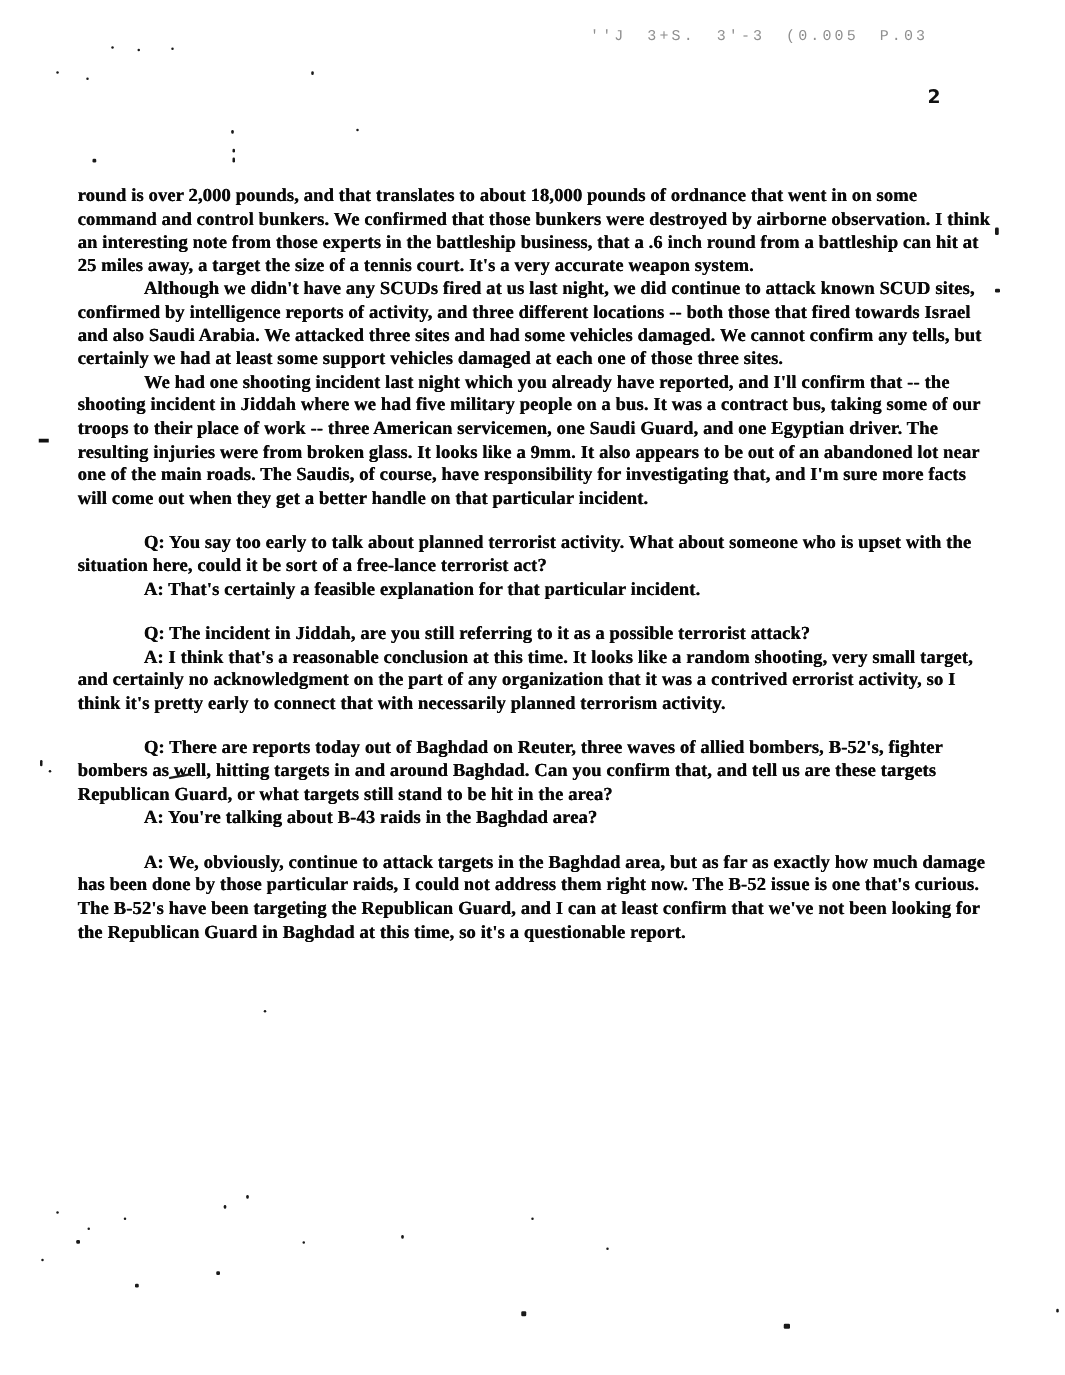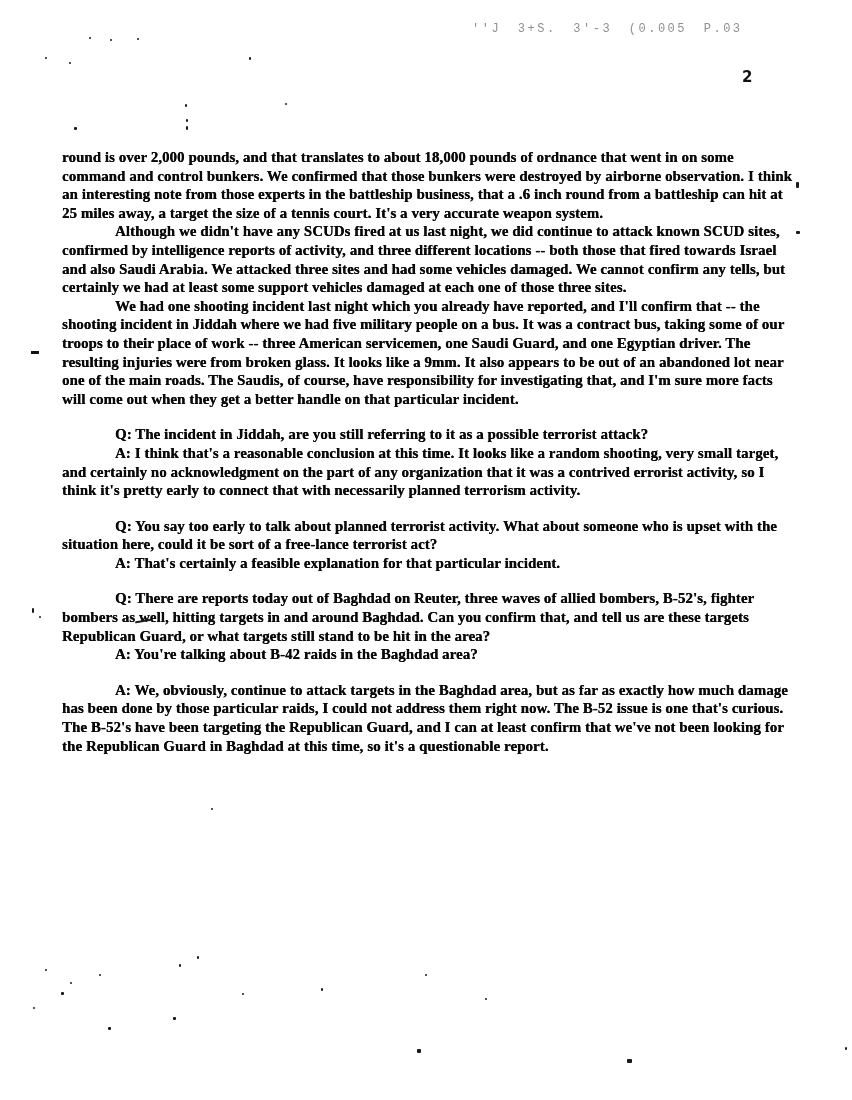--- a/index.html
+++ b/index.html
@@ -54,30 +54,30 @@
   <div class="fax-header">''J  3+S.  3'-3  (0.005 P.03</div>
 
   <div class="page-number">2</div>
 
   <div class="content">
     <p>round is over 2,000 pounds, and that translates to about 18,000 pounds of ordnance that went in on some command and control bunkers.  We confirmed that those bunkers were destroyed by airborne observation.  I think an interesting note from those experts in the battleship business, that a .6 inch round from a battleship can hit at 25 miles away, a target the size of a tennis court.  It's a very accurate weapon system.</p>
     <p class="indent">Although we didn't have any SCUDs fired at us last night, we did continue to attack known SCUD sites, confirmed by intelligence reports of activity, and three different locations -- both those that fired towards Israel and also Saudi Arabia.  We attacked three sites and had some vehicles damaged.  We cannot confirm any tells, but certainly we had at least some support vehicles damaged at each one of those three sites.</p>
     <p class="indent">We had one shooting incident last night which you already have reported, and I'll confirm that -- the shooting incident in Jiddah where we had five military people on a bus.  It was a contract bus, taking some of our troops to their place of work -- three American servicemen, one Saudi Guard, and one Egyptian driver.  The resulting injuries were from broken glass.  It looks like a 9mm.  It also appears to be out of an abandoned lot near one of the main roads.  The Saudis, of course, have responsibility for investigating that, and I'm sure more facts will come out when they get a better handle on that particular incident.</p>
 
     <div class="qa">
+      <p>Q:  You say too early to talk about planned terrorist activity.  What about someone who is upset with the situation here, could it be sort of a free-lance terrorist act?</p>
+      <p>A:  That's certainly a feasible explanation for that particular incident.</p>
+    </div>
+    <div class="qa">
       <p>Q:  The incident in Jiddah, are you still referring to it as a possible terrorist attack?</p>
       <p>A:  I think that's a reasonable conclusion at this time.  It looks like a random shooting, very small target, and certainly no acknowledgment on the part of any organization that it was a contrived errorist activity, so I think it's pretty early to connect that with necessarily planned terrorism activity.</p>
     </div>
     <div class="qa">
-      <p>Q:  You say too early to talk about planned terrorist activity.  What about someone who is upset with the situation here, could it be sort of a free-lance terrorist act?</p>
-      <p>A:  That's certainly a feasible explanation for that particular incident.</p>
-    </div>
-    <div class="qa">
       <p>Q:  There are reports today out of Baghdad on Reuter, three waves of allied bombers, B-52's, fighter bombers as well, hitting targets in and around Baghdad.  Can you confirm that, and tell us are these targets Republican Guard, or what targets still stand to be hit in the area?</p>
-      <p>A:  You're talking about B-42 raids in the Baghdad area?</p>
+      <p>A:  You're talking about B-43 raids in the Baghdad area?</p>
     </div>
     <div class="qa">
       <p>A:  We, obviously, continue to attack targets in the Baghdad area, but as far as exactly how much damage has been done by those particular raids, I could not address them right now.  The B-52 issue is one that's curious.  The B-52's have been targeting the Republican Guard, and I can at least confirm that we've not been looking for the Republican Guard in Baghdad at this time, so it's a questionable report.</p>
     </div>
   </div>
 
   <div class="pen-tick"></div>
 
   <div class="dash-mark" style="left:31px;top:351px;width:8px;height:3px;"></div>
   <div class="speck" style="left:32px;top:608px;width:2px;height:5px;"></div>

